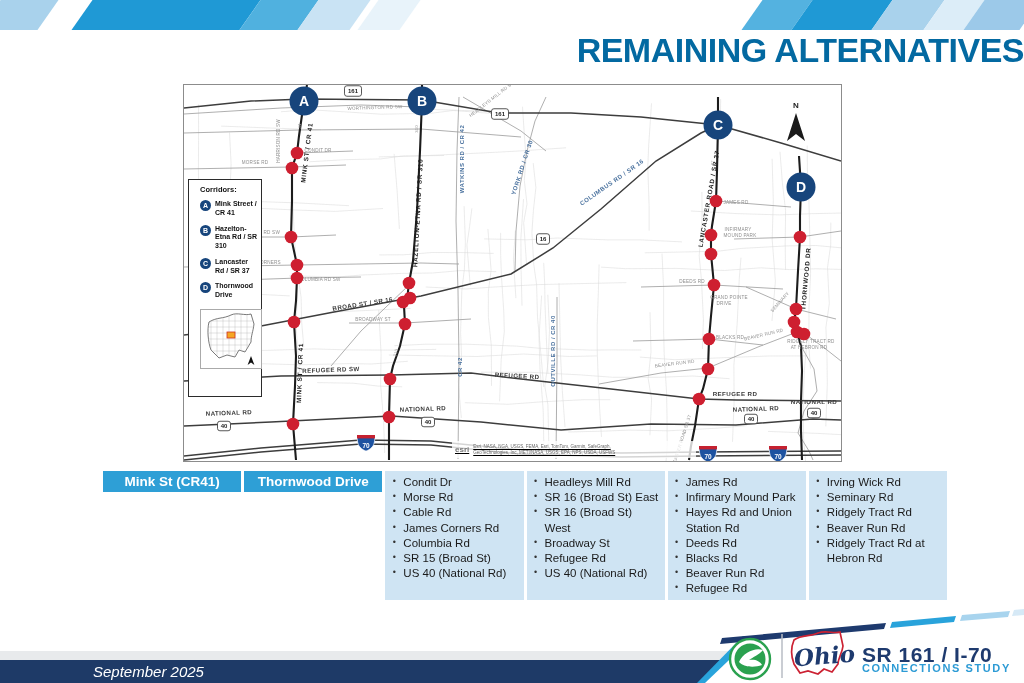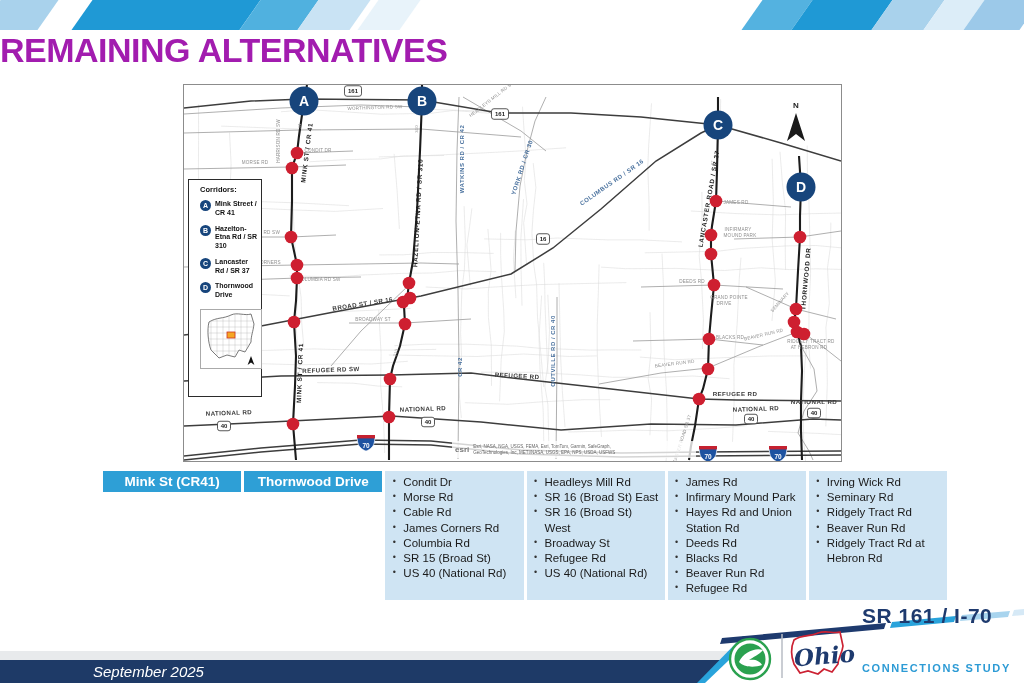--- a/index.html
+++ b/index.html
@@ -2,58 +2,58 @@
 <html><head>
 <meta charset="utf-8">
 <style>
   html,body{margin:0;padding:0;background:#fff;}
   #slide{position:relative;width:1024px;height:683px;overflow:hidden;background:#fff;
          font-family:"Liberation Sans",sans-serif;}
   
   .banner{position:absolute;left:0;top:0;width:1024px;height:30px;overflow:hidden;}
   .banner .st{position:absolute;top:-8px;height:46px;transform:skewX(-35deg);}
   
-  .title{position:absolute;top:31px;left:0;width:1024px;text-align:left;
-         font-size:34px;font-weight:bold;color:#a21caf;letter-spacing:-0.5px;}
+  .title{position:absolute;top:31px;left:0;width:1024px;text-align:right;
+         font-size:34px;font-weight:bold;color:#0369a1;letter-spacing:-0.5px;}
   
   .map-panel{position:absolute;left:183px;top:84px;width:657px;height:376px;
              border:1px solid #8c8c8c;background:#fff;}
   .map-panel svg.map{position:absolute;left:0;top:0;}
   .legend{position:absolute;left:4px;top:94px;width:74px;height:218px;background:#fff;
           border:1.5px solid #2b2b2b;padding:5px 4px 3px 11px;box-sizing:border-box;z-index:5;}
   .legend-title{font-size:7.5px;font-weight:bold;color:#111;margin-bottom:6px;}
   .leg-item{display:flex;gap:4px;margin-bottom:7px;align-items:flex-start;}
   .leg-badge{width:11px;height:11px;border-radius:50%;background:#17457c;color:#fff;
              font-size:7px;font-weight:bold;display:flex;align-items:center;
              justify-content:center;flex:0 0 11px;}
   .leg-label{font-size:7px;font-weight:bold;color:#111;line-height:1.25;}
   .inset-wrap{margin-top:2px;border:0.5px solid #aaa;width:60px;height:58px;}
   .esri{position:absolute;left:268px;top:356px;width:244px;height:17px;
         background:rgba(255,255,255,.78);display:flex;gap:4px;align-items:center;
-        padding:1px 3px;box-sizing:border-box;z-index:5;}
+        padding:1px 3px;box-sizing:border-box;z-index:5;text-decoration:underline;}
   .esri-logo{font-size:8px;color:#777;font-weight:bold;}
   .esri-text{font-size:4.5px;color:#666;line-height:1.3;white-space:nowrap;}
   
   .alt-table{position:absolute;left:103px;top:471px;width:844px;display:grid;
              grid-template-columns:repeat(6,1fr);column-gap:3px;row-gap:2px;}
   .col-head{background:#2e9fd6;color:#fff;font-weight:bold;font-size:13.5px;
             text-align:center;height:21px;line-height:21px;}
   .col-body{background:#cfe4f3;min-height:108px;padding:4px 4px 4px 5px;box-sizing:border-box;}
   .col-body .itm{display:flex;gap:5px;font-size:11.5px;color:#1a1a1a;line-height:1.32;}
   .col-body .blt{flex:0 0 8px;text-align:center;font-size:9px;padding-top:1px;color:#333;}
   
   .gray-strip{position:absolute;left:0;top:651px;width:1024px;height:9px;background:#e8eaec;}
   .navy-bar{position:absolute;left:0;top:660px;width:1024px;height:23px;background:#1e3a67;}
   .footer-date{position:absolute;left:73px;top:663px;color:#fff;font-style:italic;
                font-size:15px;z-index:3;margin-left:20px;}
   .footer-art{position:absolute;left:688px;top:596px;z-index:4;}
   .ohio-script{position:absolute;left:794px;top:642px;z-index:6;color:#1e3a6e;
                font-family:"DejaVu Serif",serif;font-style:italic;font-weight:bold;
                font-size:23px;transform:rotate(-5deg);}
-  .study-title{position:absolute;left:862px;top:604px;font-size:21px;font-weight:bold;
+  .study-title{position:absolute;left:862px;top:643px;font-size:21px;font-weight:bold;
                color:#1e3a6e;z-index:6;letter-spacing:.5px;}
   .study-sub{position:absolute;left:862px;top:662px;font-size:11px;font-weight:bold;
              color:#2d9bd5;letter-spacing:1.6px;z-index:6;}
 </style>
 </head>
 <body>
 
 <div id="slide">
 
   <div class="banner">

